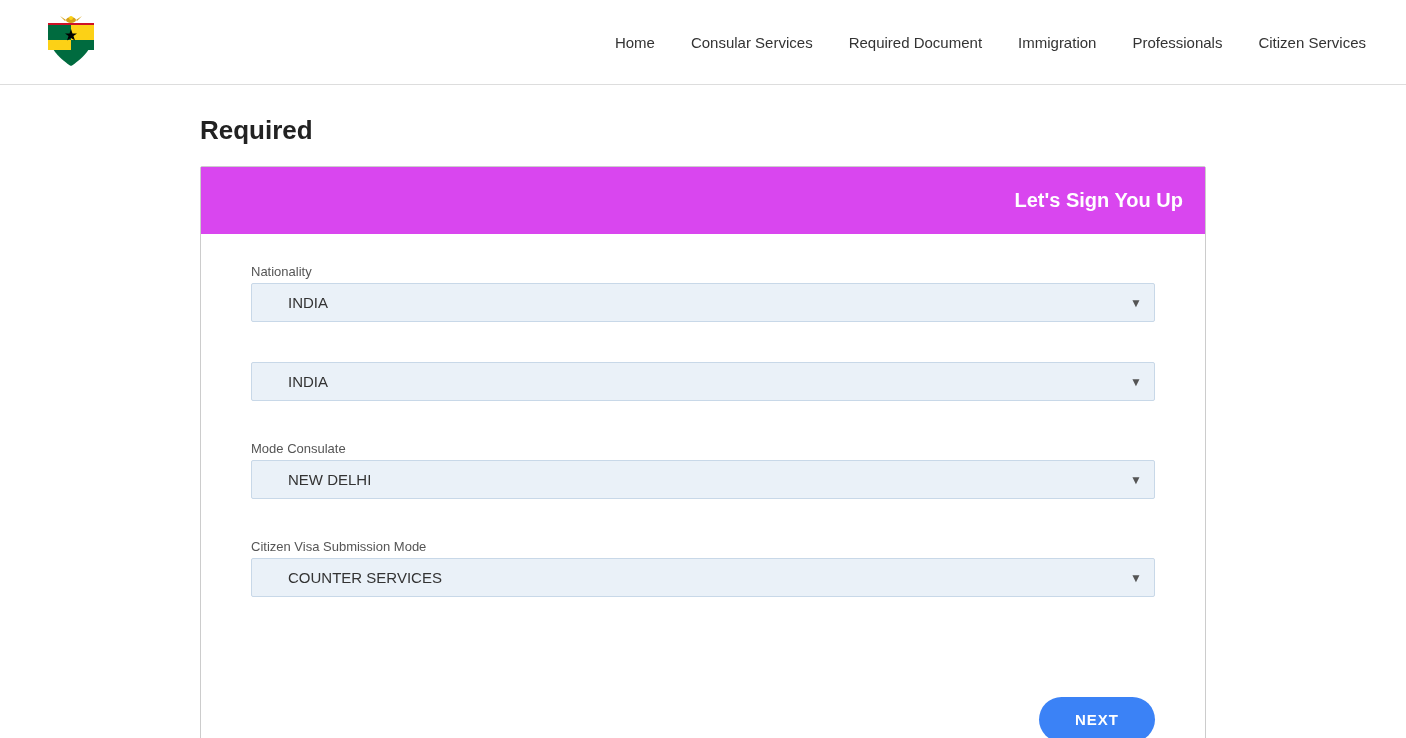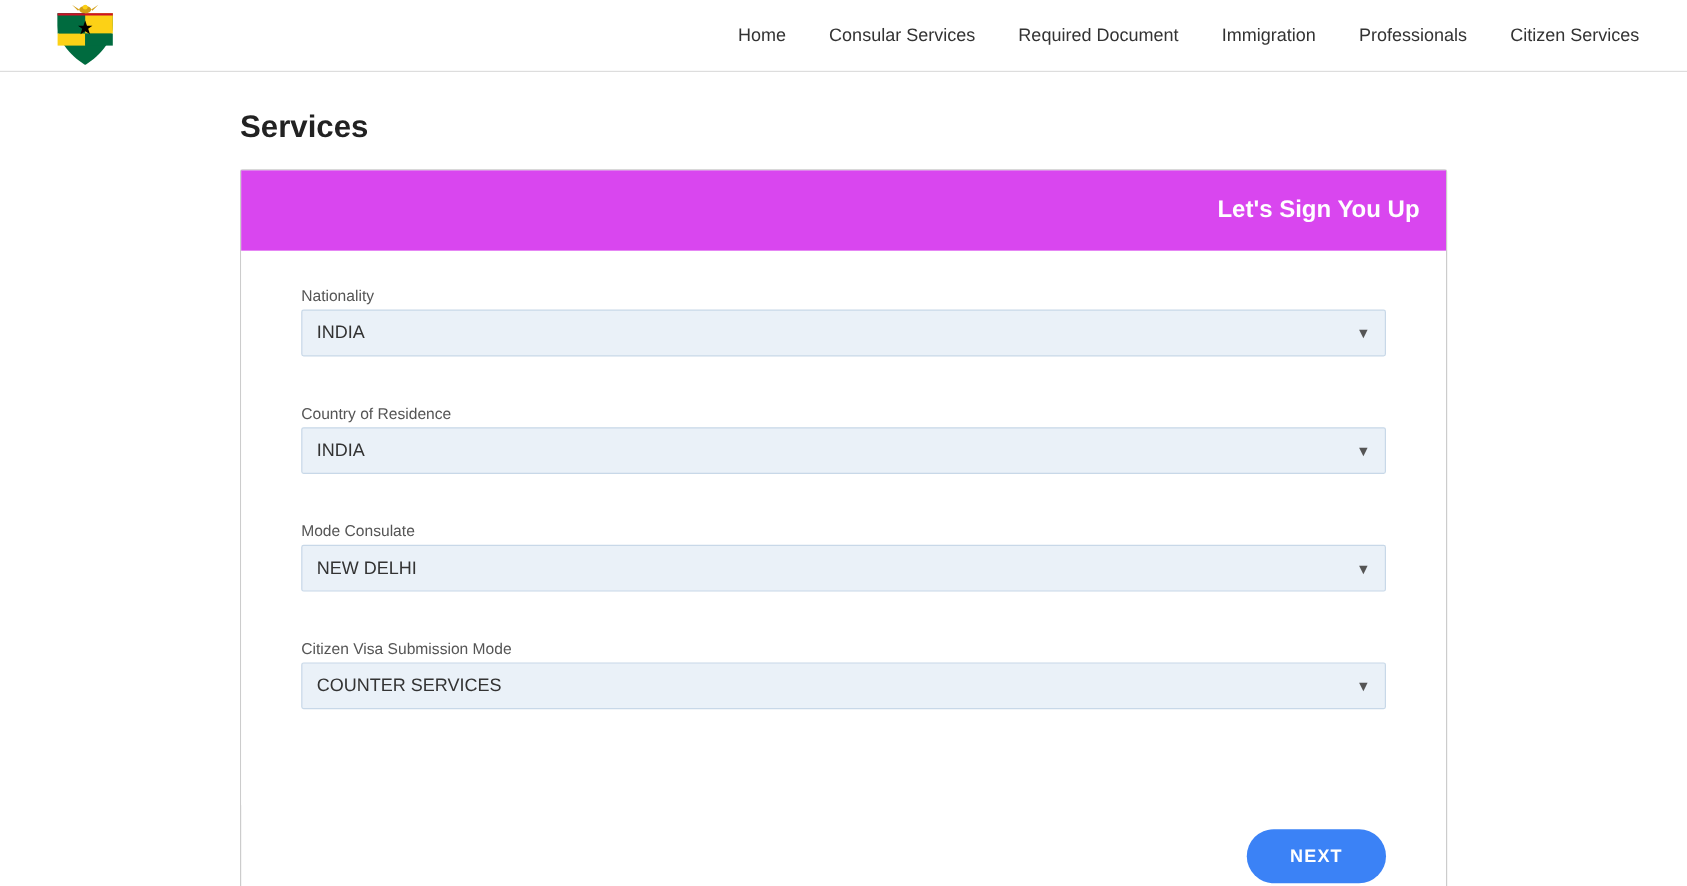--- a/index.html
+++ b/index.html
@@ -12,21 +12,21 @@
       font-family: Arial, sans-serif;
       background: #fff;
       color: #333;
     }
 
     
     header {
       display: flex;
       align-items: center;
       padding: 0 40px;
-      height: 60px;
+      height: 85px;
       border-bottom: 1px solid #ddd;
       background: #fff;
     }
 
     .logo-area {
       display: flex;
       align-items: center;
     }
 
     nav {
@@ -88,20 +88,21 @@
       color: #555;
       margin-bottom: 4px;
       display: block;
     }
 
     .select-wrapper {
       position: relative;
       background: #eaf1f8;
       border: 1px solid #c8d8e8;
       border-radius: 2px;
+      padding-left: 24px;
     }
 
     .select-wrapper select {
       width: 100%;
       padding: 10px 40px 10px 12px;
       background: transparent;
       border: none;
       outline: none;
       font-size: 15px;
       color: #333;
@@ -181,41 +182,40 @@
     <a href="#">Home</a>
     <a href="#">Consular Services</a>
     <a href="#">Required Document</a>
     <a href="#">Immigration</a>
     <a href="#">Professionals</a>
     <a href="#">Citizen Services</a>
   </nav>
 </header>
 
 <main>
-  <h1 class="page-title">Services</h1>
+  <h1 class="page-title">Required</h1>
 
   <div class="form-card">
     <div class="form-header">
       <span class="form-header-title">Let's Sign You Up</span>
     </div>
 
     <div class="form-body">
 
       <div class="form-group">
         <label class="field-label">Nationality</label>
         <div class="select-wrapper">
           <select>
             <option value="INDIA">INDIA</option>
           </select>
           <span class="select-arrow">▼</span>
         </div>
       </div>
 
       <div class="form-group">
-        <label class="field-label">Country of Residence</label>
         <div class="select-wrapper">
           <select>
             <option value="INDIA">INDIA</option>
           </select>
           <span class="select-arrow">▼</span>
         </div>
       </div>
 
       <div class="form-group">
         <label class="field-label">Mode Consulate</label>

